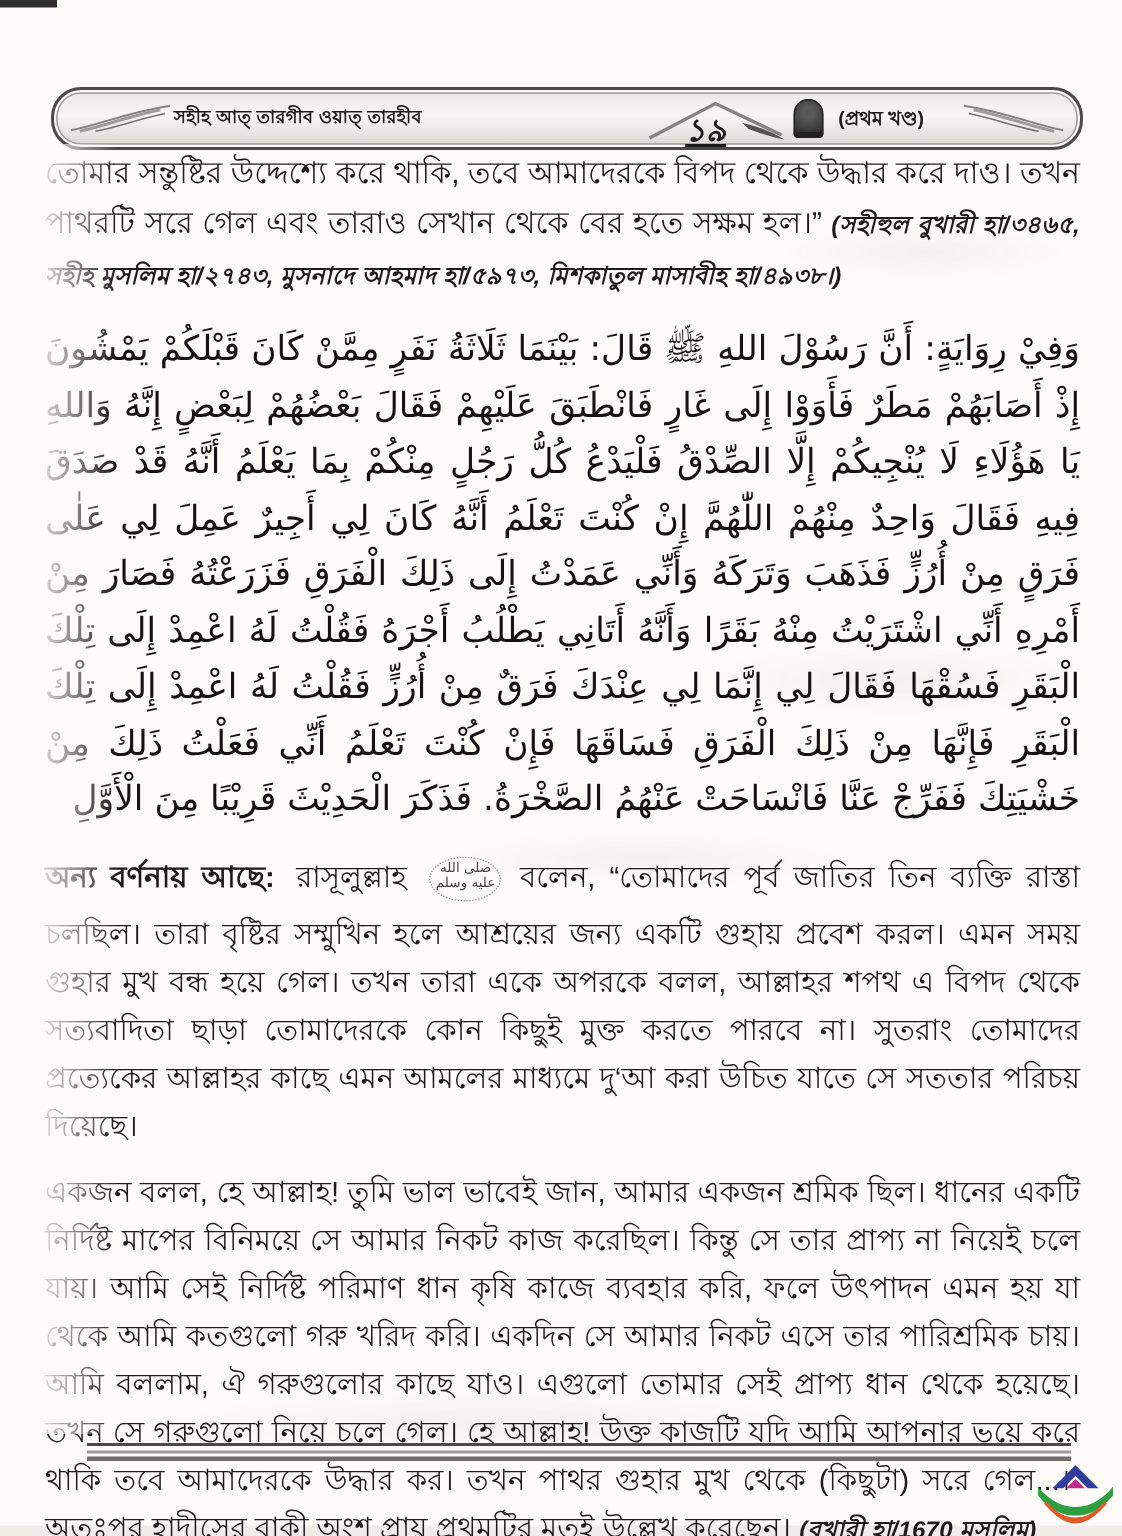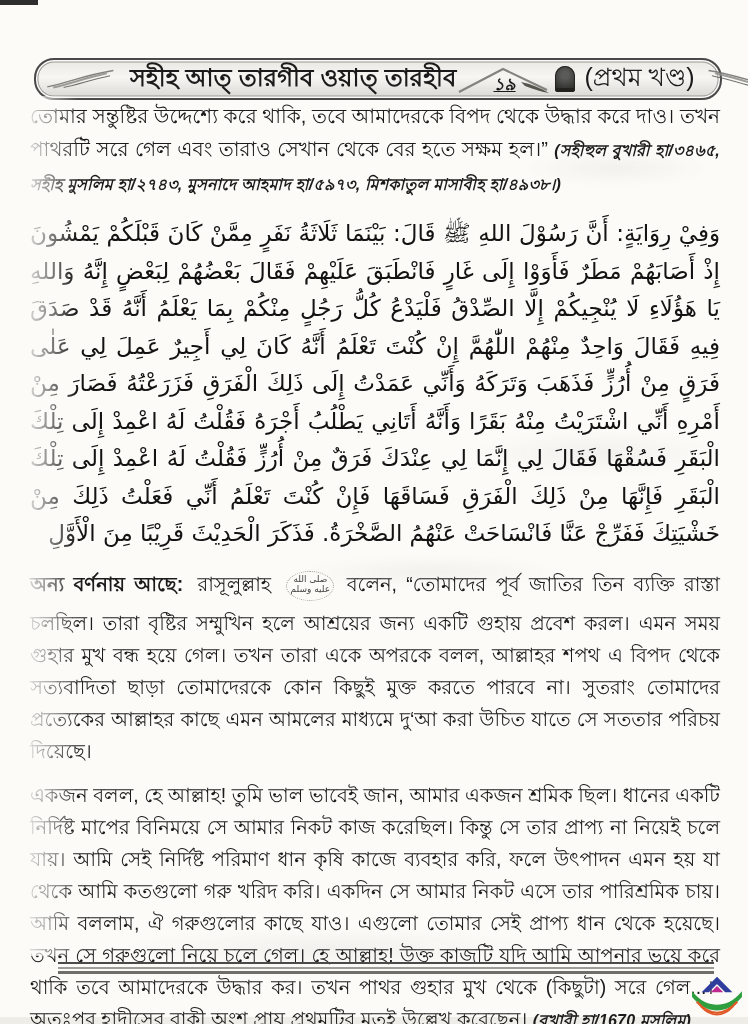--- a/index.html
+++ b/index.html
@@ -32,37 +32,37 @@
     border:2px solid #4a4a4a;border-radius:20px;
     background:linear-gradient(180deg,#e9e8e3 0%,#f7f6f3 45%,#d9d8d3 100%);
     box-shadow:inset 0 0 0 1.5px #fbfaf7, inset 0 0 0 2.5px #9a9a96;
     display:flex;align-items:center;
     z-index:4;
   }
   .swirl{flex:0 0 auto;opacity:0.85;}
   .swirl.left{margin-left:8px;}
   .swirl.right{margin-right:8px;transform:scaleX(-1);}
   .hdr-title{
-    flex:0 0 auto;margin-left:14px;
-    font-size:24px;font-weight:bold;letter-spacing:0.2px;white-space:nowrap;text-align:right;
+    flex:0 0 auto;margin-left:0;
+    font-size:12px;font-weight:bold;letter-spacing:0.2px;white-space:nowrap;text-align:right;
   }
   .hdr-spacer{flex:1 1 auto;}
   .page-num-wrap{position:relative;flex:0 0 auto;width:96px;height:34px;}
   .page-num-wrap svg{position:absolute;left:0;top:0;}
   .page-num{
-    position:absolute;left:37px;top:9px;
-    font-size:17px;font-weight:bold;font-style:italic;text-decoration:underline;
+    position:absolute;left:26px;top:9px;
+    font-size:21px;font-weight:bold;font-style:italic;text-decoration:underline;
   }
   .emblem{
     flex:0 0 auto;width:20px;height:26px;margin:0 10px 0 2px;
     background:radial-gradient(circle at 50% 35%, #5a5a58 18%, #33332f 70%);
     border-radius:10px 10px 3px 3px;
     box-shadow:inset 0 0 0 1px #22221f, inset 0 -4px 0 rgba(0,0,0,0.35);
   }
-  .hdr-volume{flex:0 0 auto;font-size:25px;font-weight:normal;white-space:nowrap;margin-right:12px;}
+  .hdr-volume{flex:0 0 auto;font-size:13px;font-weight:bold;white-space:nowrap;margin-right:24px;}
 
   
   .content{position:absolute;left:30px;top:100px;width:690px;z-index:2;}
   .bn{font-size:19.5px;line-height:32px;text-align:justify;}
   .intro .main{font-size:20px;line-height:33px;}
   .ref{font-style:italic;font-weight:bold;font-size:16px;letter-spacing:0.2px;}
   .intro{margin-bottom:8px;}
 
   .ar-block{
     direction:rtl;text-align:justify;

